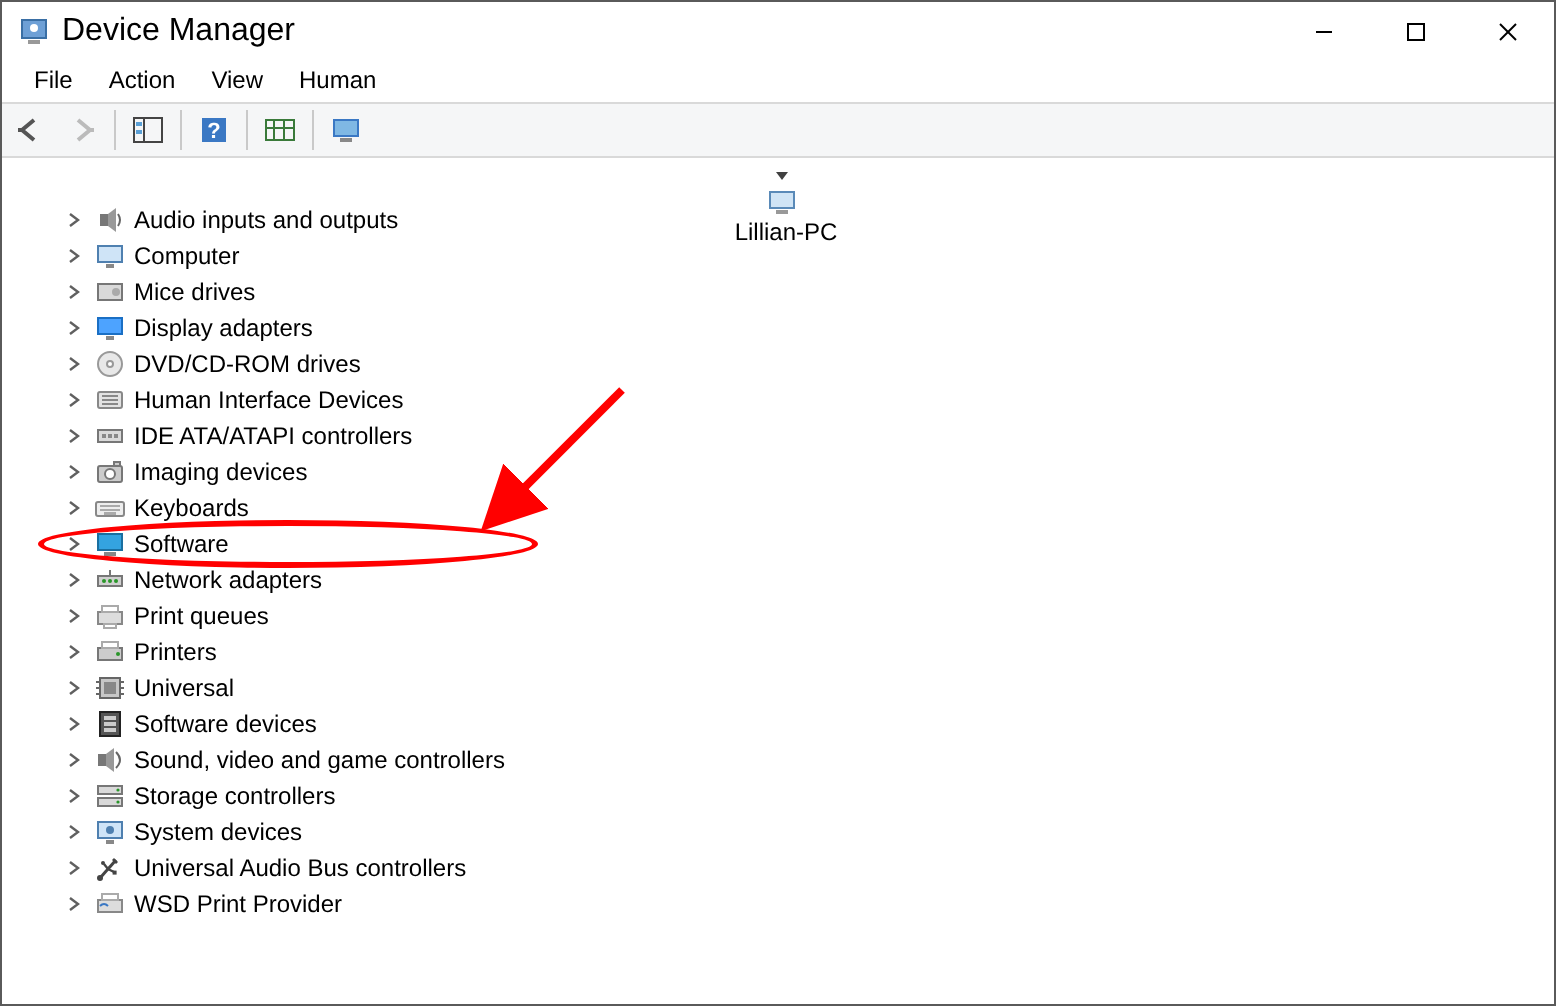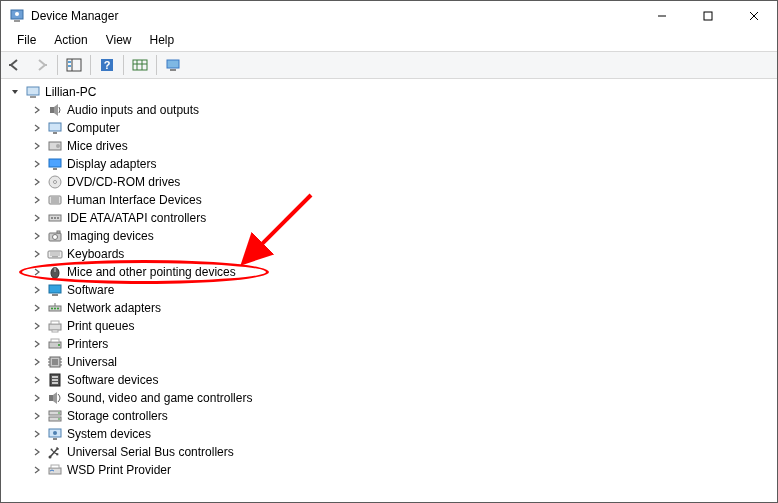--- a/index.html
+++ b/index.html
@@ -1,30 +1,30 @@
 <!DOCTYPE html>
 <html><head>
 <meta charset="utf-8">
 <style>
   * { box-sizing: border-box; }
   html, body { margin: 0; padding: 0; font-family: "Segoe UI", Tahoma, sans-serif; font-size: 12px; background: #fff; color: #000; }
   .window { width: 778px; height: 503px; border: 1px solid #5a5a5a; display: flex; flex-direction: column; position: relative; }
   .titlebar { height: 30px; display: flex; align-items: center; padding: 0 0 0 8px; }
   .titlebar .icon { width: 16px; height: 16px; margin-right: 6px; display: flex; align-items: center; justify-content: center; }
-  .titlebar .title { flex: 1; font-size: 12px; }
+  .titlebar .title { flex: 1; font-size: 16px; }
   .winbtns { display: flex; height: 100%; }
   .winbtn { width: 46px; display: flex; align-items: center; justify-content: center; }
   .menubar { height: 20px; padding: 0 8px; display: flex; align-items: flex-start; gap: 2px; }
   .menuitem { padding: 2px 8px; font-size: 12px; }
   .toolbar { border-top: 1px solid #d9d9d9; border-bottom: 1px solid #d9d9d9; background: #f5f6f7; height: 28px; display: flex; align-items: center; padding: 0 2px; gap: 2px; }
   .toolbtn { width: 24px; height: 24px; display: flex; align-items: center; justify-content: center; border: 1px solid transparent; }
   .toolsep { width: 1px; height: 20px; background: #c9c9c9; margin: 0 2px; }
   .tree { flex: 1; overflow: auto; padding: 4px 0 4px 2px; position: relative; }
   .row { display: flex; align-items: center; height: 18px; white-space: nowrap; }
-  .row.root { padding-left: 6px; }
+  .row.root { padding-left: 6px; flex-direction: column; }
   .row.cat { padding-left: 28px; }
   .chevron { width: 12px; height: 12px; margin-right: 4px; display: flex; align-items: center; justify-content: center; color: #5a5a5a; cursor: pointer; }
   .node-icon { width: 16px; height: 16px; margin-right: 4px; display: flex; align-items: center; justify-content: center; }
   .label { font-size: 12px; }
   
   .annot { position: absolute; pointer-events: none; }
   .circle { position: absolute; border: 3px solid #ff0000; border-radius: 50%; width: 250px; height: 24px; left: 18px; top: 203px; transform: scaleX(1); }
   .arrow-svg { position: absolute; left: 230px; top: 140px; width: 90px; height: 90px; }
 </style>
 </head>
@@ -58,21 +58,21 @@
             <line x1="9" y1="1" x2="1" y2="9" stroke="#000" stroke-width="1"></line>
           </svg>
         </div>
     </div>
   </div>
 
   <div class="menubar">
     <div class="menuitem">File</div>
     <div class="menuitem">Action</div>
     <div class="menuitem">View</div>
-    <div class="menuitem">Help</div>
+    <div class="menuitem">Human</div>
   </div>
 
   <div class="toolbar">
     <div class="toolbtn">
       <svg width="16" height="14" viewBox="0 0 16 14">
           <path d="M10 2 L4 7 L10 12" fill="none" stroke="#555" stroke-width="2"></path>
           <path d="M4 7 L2 7" stroke="#555" stroke-width="2"></path>
         </svg>
     </div>
     <div class="toolbtn">
@@ -256,34 +256,20 @@
         </span>
         <span class="node-icon">
           <svg width="16" height="16" viewBox="0 0 16 16">
             <rect x="1" y="5" width="14" height="7" rx="1" fill="#eee" stroke="#888"></rect>
             <line x1="3" y1="7" x2="13" y2="7" stroke="#aaa"></line>
             <line x1="3" y1="9" x2="13" y2="9" stroke="#aaa"></line>
             <rect x="5" y="10" width="6" height="1.5" fill="#aaa"></rect>
           </svg>
         </span>
         <span class="label">Keyboards</span>
-      </div>
-      <div class="row cat">
-        <span class="chevron">
-          <svg width="10" height="10" viewBox="0 0 10 10">
-            <path d="M3 2 L7 5 L3 8" fill="none" stroke="#606060" stroke-width="1.2"></path>
-          </svg>
-        </span>
-        <span class="node-icon">
-          <svg width="16" height="16" viewBox="0 0 16 16">
-            <ellipse cx="8" cy="9" rx="4" ry="5.5" fill="#555" stroke="#333"></ellipse>
-            <line x1="8" y1="3.5" x2="8" y2="8" stroke="#ccc"></line>
-          </svg>
-        </span>
-        <span class="label">Mice and other pointing devices</span>
       </div>
       <div class="row cat">
         <span class="chevron">
           <svg width="10" height="10" viewBox="0 0 10 10">
             <path d="M3 2 L7 5 L3 8" fill="none" stroke="#606060" stroke-width="1.2"></path>
           </svg>
         </span>
         <span class="node-icon">
           <svg width="16" height="16" viewBox="0 0 16 16">
             <rect x="2" y="3" width="12" height="8" fill="#34a3e0" stroke="#1a6fa0"></rect>
@@ -431,21 +417,21 @@
           <svg width="16" height="16" viewBox="0 0 16 16">
             <circle cx="3" cy="13" r="1.5" fill="#444"></circle>
             <line x1="3" y1="13" x2="11" y2="4" stroke="#444" stroke-width="1.5"></line>
             <line x1="7" y1="8.5" x2="10" y2="10" stroke="#444" stroke-width="1.2"></line>
             <rect x="9.3" y="9.3" width="2" height="2" fill="#444"></rect>
             <line x1="7" y1="8.5" x2="5" y2="6" stroke="#444" stroke-width="1.2"></line>
             <circle cx="4.5" cy="5.5" r="1" fill="#444"></circle>
             <path d="M10 3 L12 5 L11 6 L9 4 Z" fill="#444"></path>
           </svg>
         </span>
-        <span class="label">Universal Serial Bus controllers</span>
+        <span class="label">Universal Audio Bus controllers</span>
       </div>
       <div class="row cat">
         <span class="chevron">
           <svg width="10" height="10" viewBox="0 0 10 10">
             <path d="M3 2 L7 5 L3 8" fill="none" stroke="#606060" stroke-width="1.2"></path>
           </svg>
         </span>
         <span class="node-icon">
           <svg width="16" height="16" viewBox="0 0 16 16">
             <rect x="2" y="6" width="12" height="6" fill="#ddd" stroke="#888"></rect>

